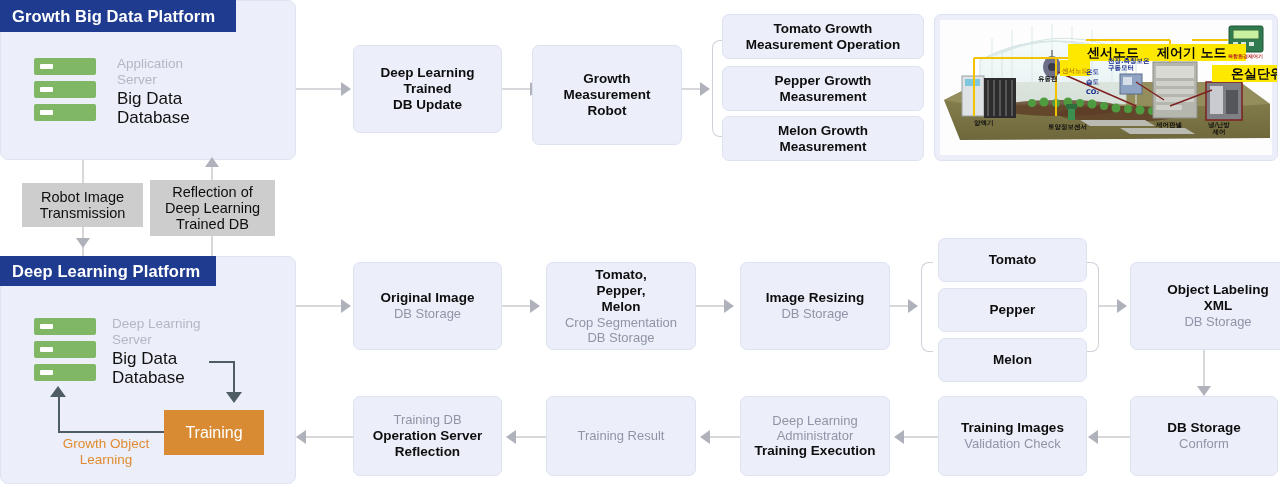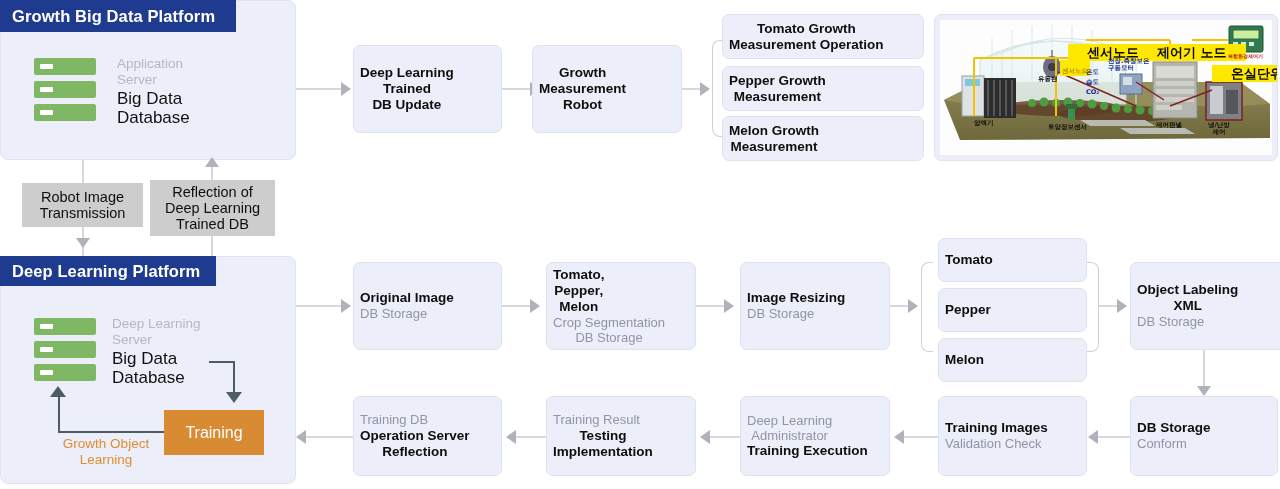--- a/index.html
+++ b/index.html
@@ -15,21 +15,21 @@
     background:#eceffa;border:1px solid #dfe3f2;border-radius:8px;
   }
   .panel-header{
     background:#1f3b8f;color:#fff;font-weight:bold;font-size:16.5px;
     display:flex;align-items:center;padding-left:12px;letter-spacing:.1px;
   }
 
   
   .box{
     background:#eceffa;border:1px solid #dde2f0;border-radius:7px;
-    display:flex;flex-direction:column;align-items:flex-start;justify-content:center;
+    display:flex;flex-direction:column;align-items:center;justify-content:center;
     text-align:center;line-height:1.18;padding:4px 6px;
   }
   .box .b{font-weight:bold;font-size:13.5px;color:#0e0e0e;}
   .box .l{font-weight:normal;font-size:13px;color:#9094a6;}
 
   
   .note{
     background:#cdcdcd;border:0;display:flex;align-items:center;justify-content:center;
     text-align:center;font-size:14.5px;line-height:1.12;color:#0e0e0e;
   }
@@ -161,21 +161,21 @@
 
 <div class="abs box" style="left:353px;top:45px;width:149px;height:88px;">
   <span class="b" style="white-space:pre-line;">Deep Learning
 Trained
 DB Update</span>
 </div>
 
 <div class="abs hline" style="left:502px;top:88px;width:28px;"></div>
 <div class="abs arrow-r" style="left:530px;top:82px;"></div>
 
-<div class="abs box" style="left:532px;top:45px;width:150px;height:88px;">
+<div class="abs box" style="left:532px;top:45px;width:150px;height:100px;">
   <span class="b" style="white-space:pre-line;">Growth
 Measurement
 Robot</span>
 </div>
 
 <div class="abs hline" style="left:682px;top:88px;width:18px;"></div>
 <div class="abs arrow-r" style="left:700px;top:82px;"></div>
 <div class="abs bracket left" style="left:712px;top:40px;width:12px;height:97px;"></div>
 
 <div class="abs box" style="left:722px;top:14px;width:202px;height:45px;">
@@ -399,22 +399,20 @@
   <span class="l" style="white-space:pre-line;">Deep Learning
 Administrator</span>
   <span class="b" style="white-space:pre-line;">Training Execution</span>
 </div>
 
 <div class="abs hline" style="left:710px;top:436px;width:30px;"></div>
 <div class="abs arrow-l" style="left:700px;top:430px;"></div>
 
 <div class="abs box" style="left:546px;top:396px;width:150px;height:80px;">
   <span class="l" style="white-space:pre-line;">Training Result</span>
-  <span class="b" style="white-space:pre-line;">Testing
-Implementation</span>
 </div>
 
 <div class="abs hline" style="left:516px;top:436px;width:30px;"></div>
 <div class="abs arrow-l" style="left:506px;top:430px;"></div>
 
 <div class="abs box" style="left:353px;top:396px;width:149px;height:80px;">
   <span class="l" style="white-space:pre-line;">Training DB</span>
   <span class="b" style="white-space:pre-line;">Operation Server
 Reflection</span>
 </div>

